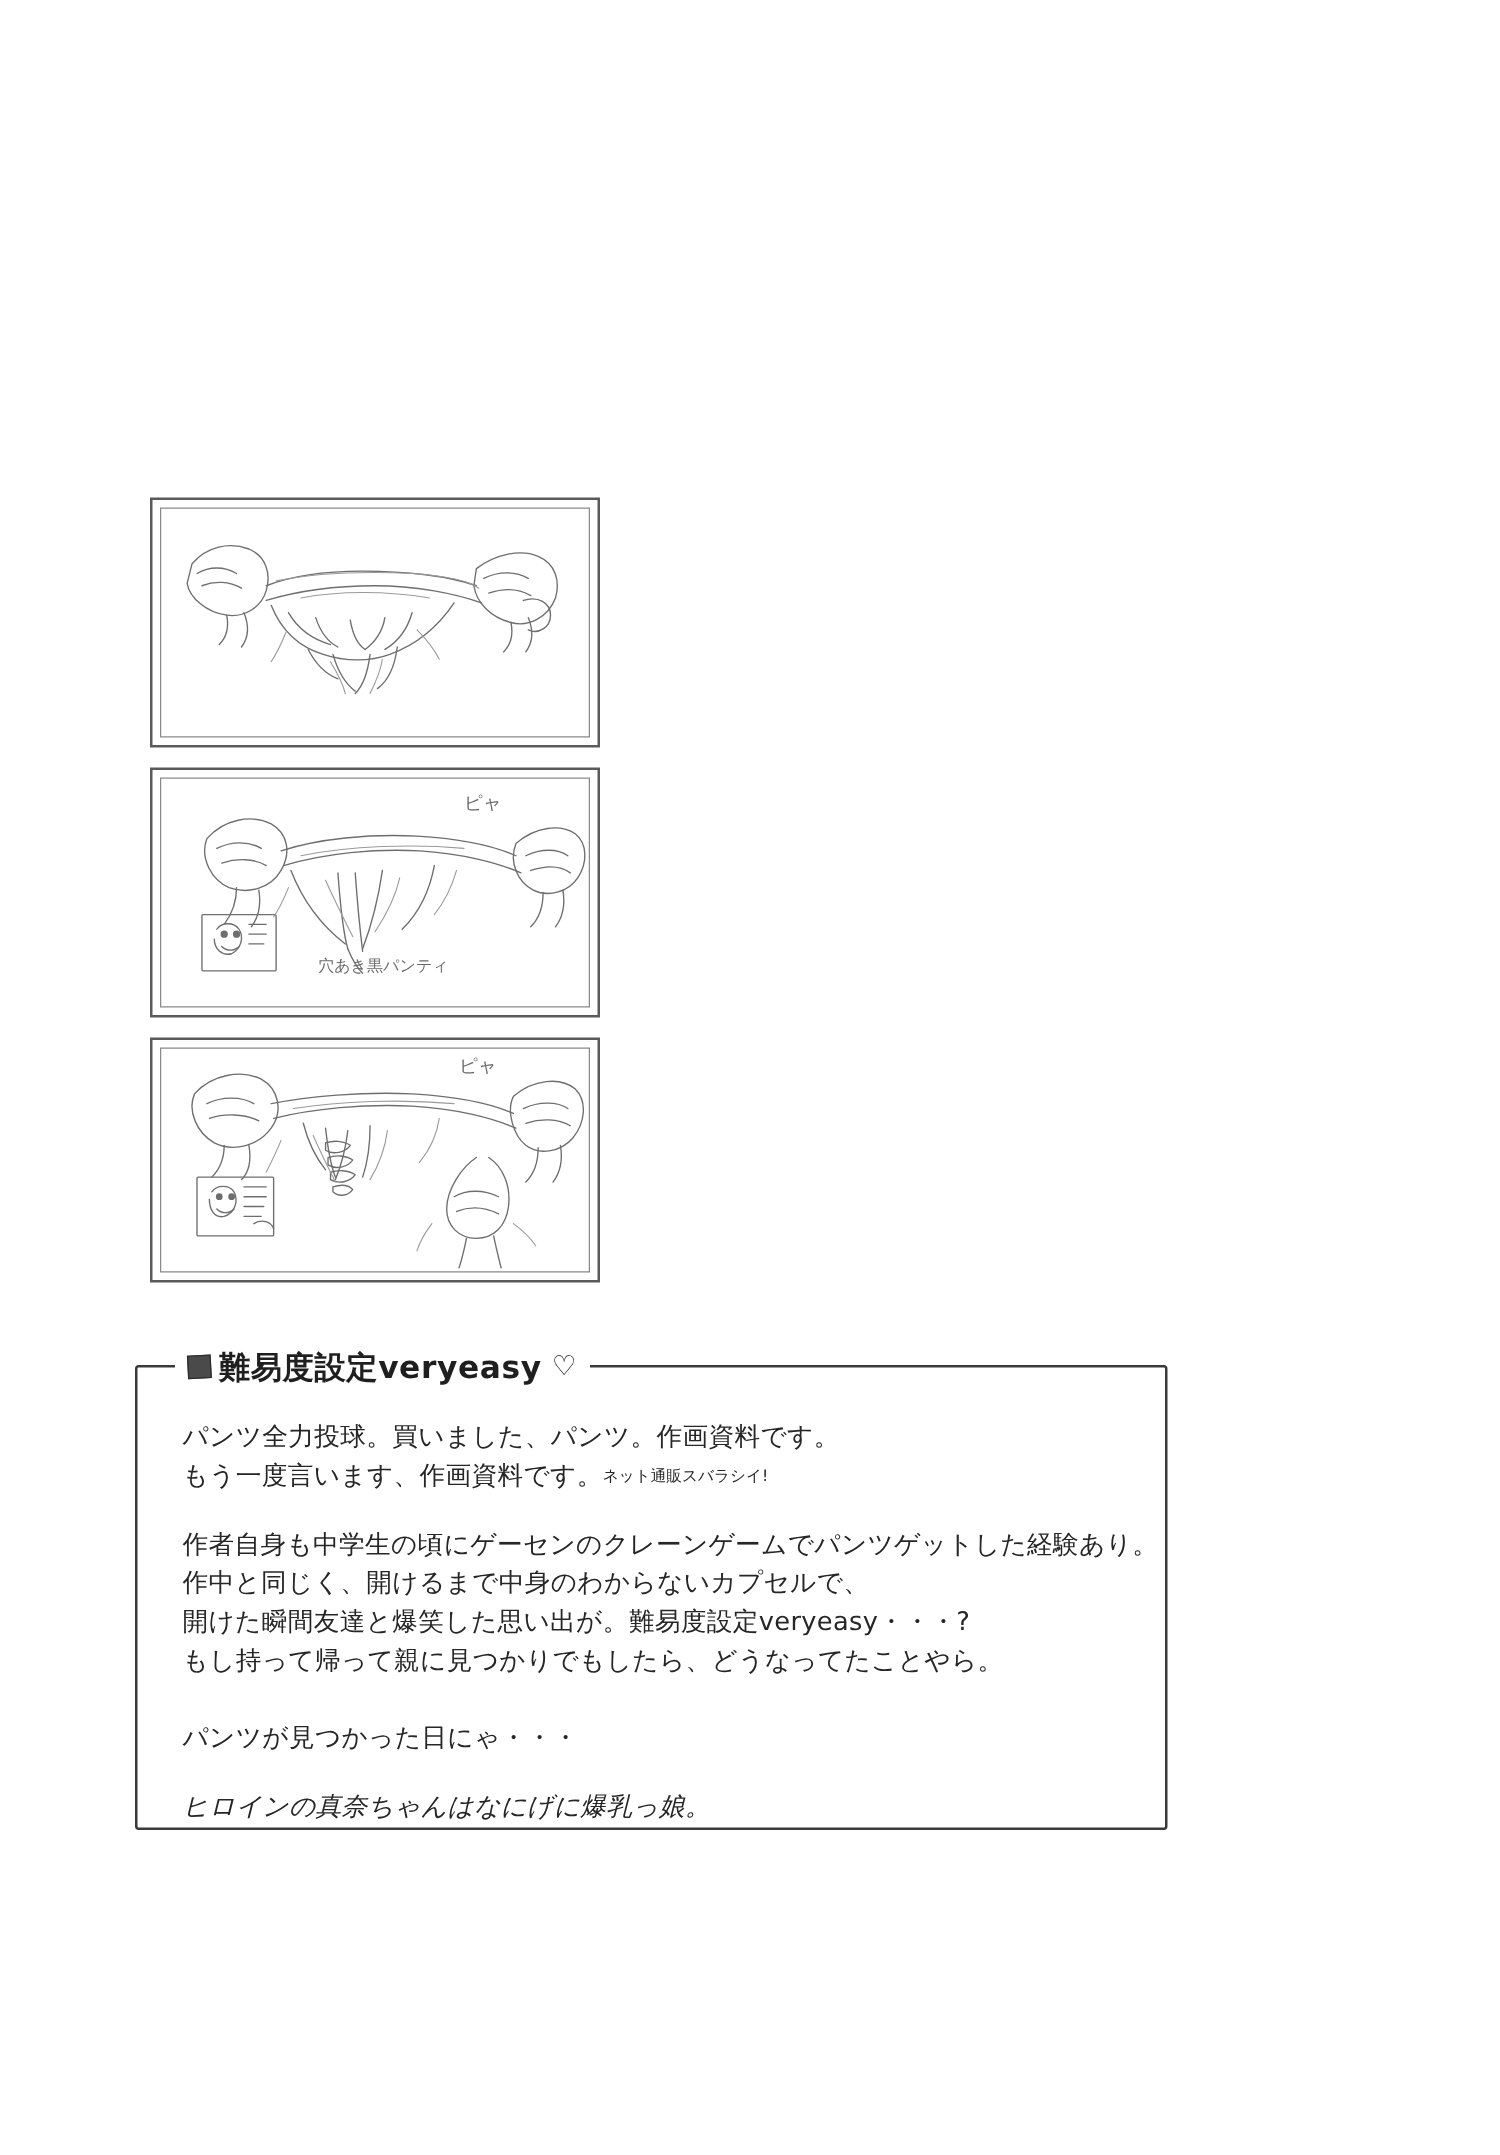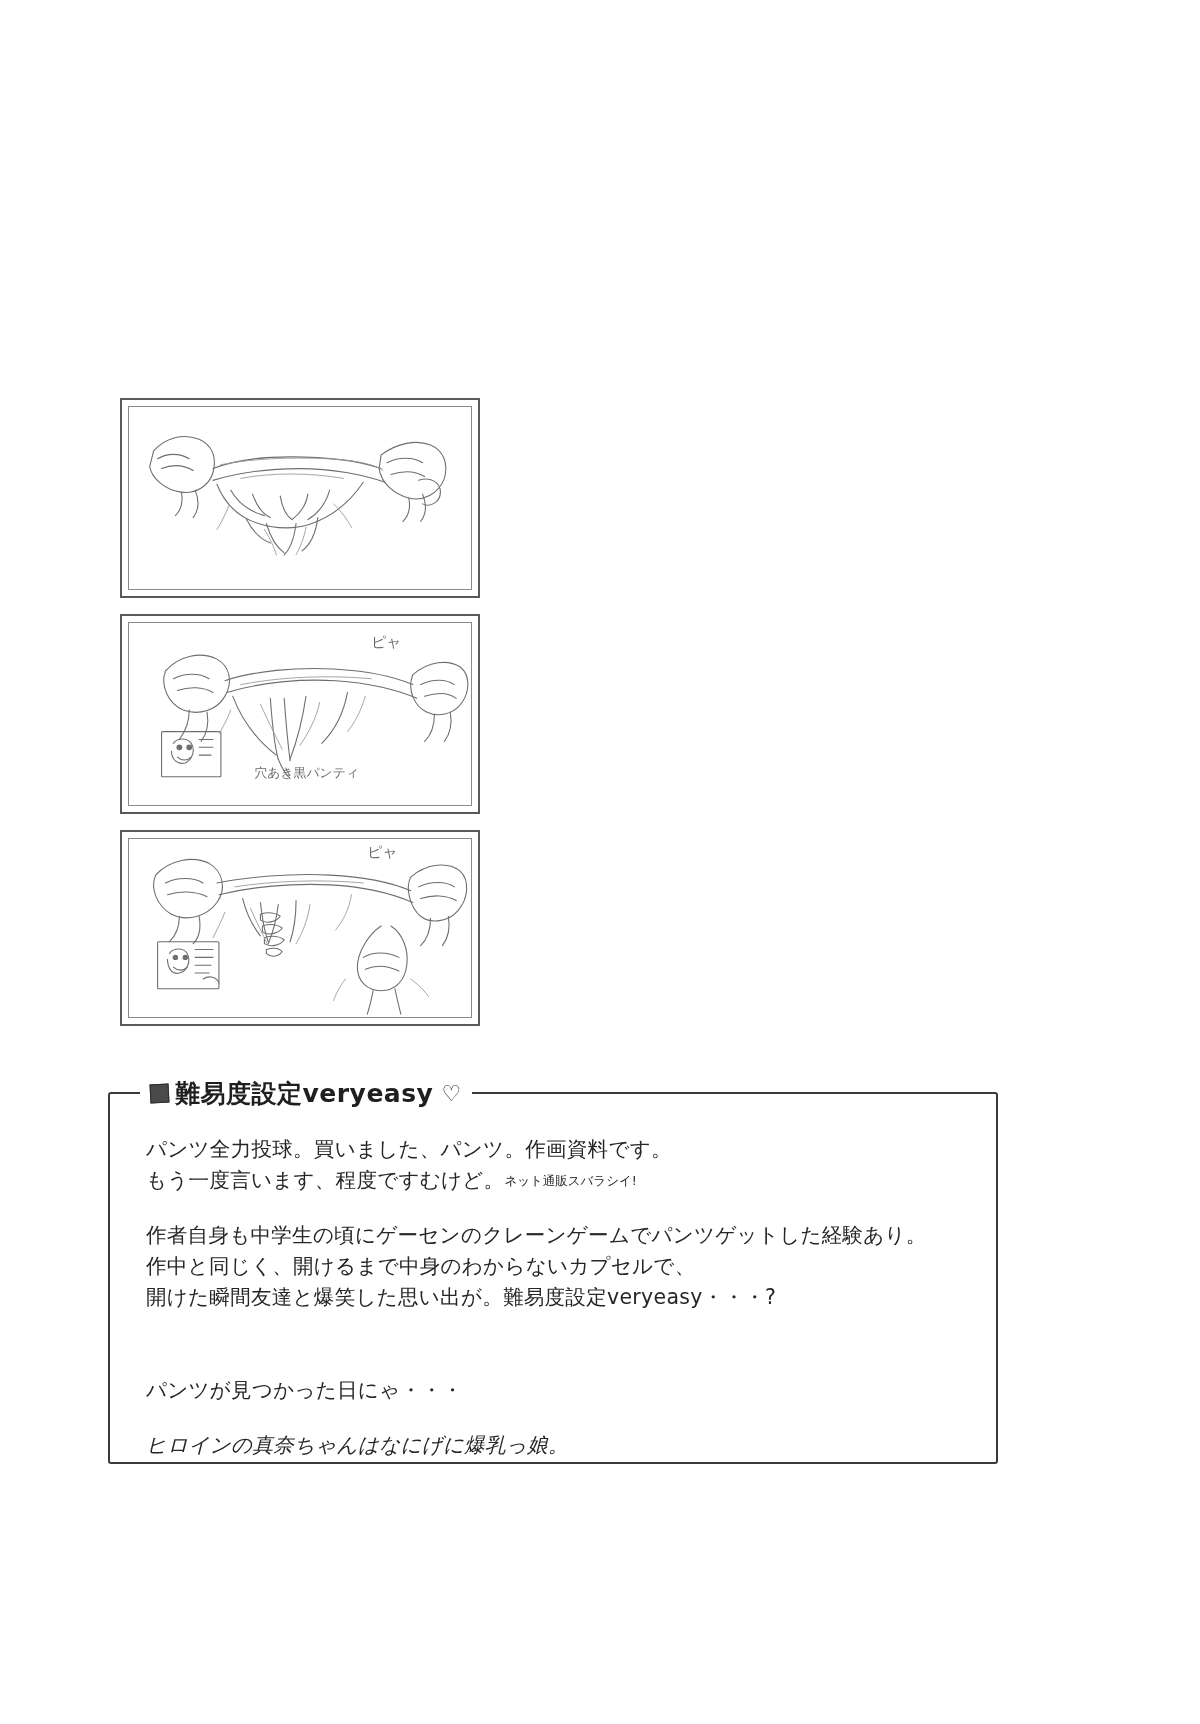--- a/index.html
+++ b/index.html
@@ -57,21 +57,21 @@
 
   #panel-1 { left: 120px; top: 398px; width: 360px; height: 200px; }
   #panel-2 { left: 120px; top: 614px; width: 360px; height: 200px; }
   #panel-3 { left: 120px; top: 830px; width: 360px; height: 196px; }
 
   
   #afterword {
     position: absolute;
     left: 108px;
     top: 1092px;
-    width: 890px;
+    width: 826px;
     height: 372px;
     border: 2px solid #3a3a3a;
     border-radius: 3px;
     box-sizing: border-box;
     background: #ffffff;
   }
   #afterword-title {
     position: absolute;
     left: 30px;
     top: -20px;
@@ -257,28 +257,28 @@
 <div id="afterword">
   <div id="afterword-title">
     <span class="sq"></span>
     <span>難易度設定veryeasy</span>
     <span class="heart">♡</span>
   </div>
 
   <div class="body-copy">
     <p class="para">
       <span class="line">パンツ全力投球。買いました、パンツ。作画資料です。</span><br>
-      <span class="line">もう一度言います、程度ですむけど。</span><span class="tiny">ネット通販スバラシイ!</span>
+      <span class="line">もう一度言います、作画資料です。</span><span class="tiny">ネット通販スバラシイ!</span>
     </p>
 
     <p class="para">
       <span class="line">作者自身も中学生の頃にゲーセンのクレーンゲームでパンツゲットした経験あり。</span><br>
       <span class="line">作中と同じく、開けるまで中身のわからないカプセルで、</span><br>
       <span class="line">開けた瞬間友達と爆笑した思い出が。難易度設定veryeasy・・・?</span><br>
-      <br>
+      <span class="line">もし持って帰って親に見つかりでもしたら、どうなってたことやら。</span><br>
       <br>
       <span class="line">パンツが見つかった日にゃ・・・</span>
     </p>
 
     <p class="para">
       <span class="line">ヒロインの真奈ちゃんはなにげに爆乳っ娘。</span><br>
     </p>
   </div>
 </div>
 

